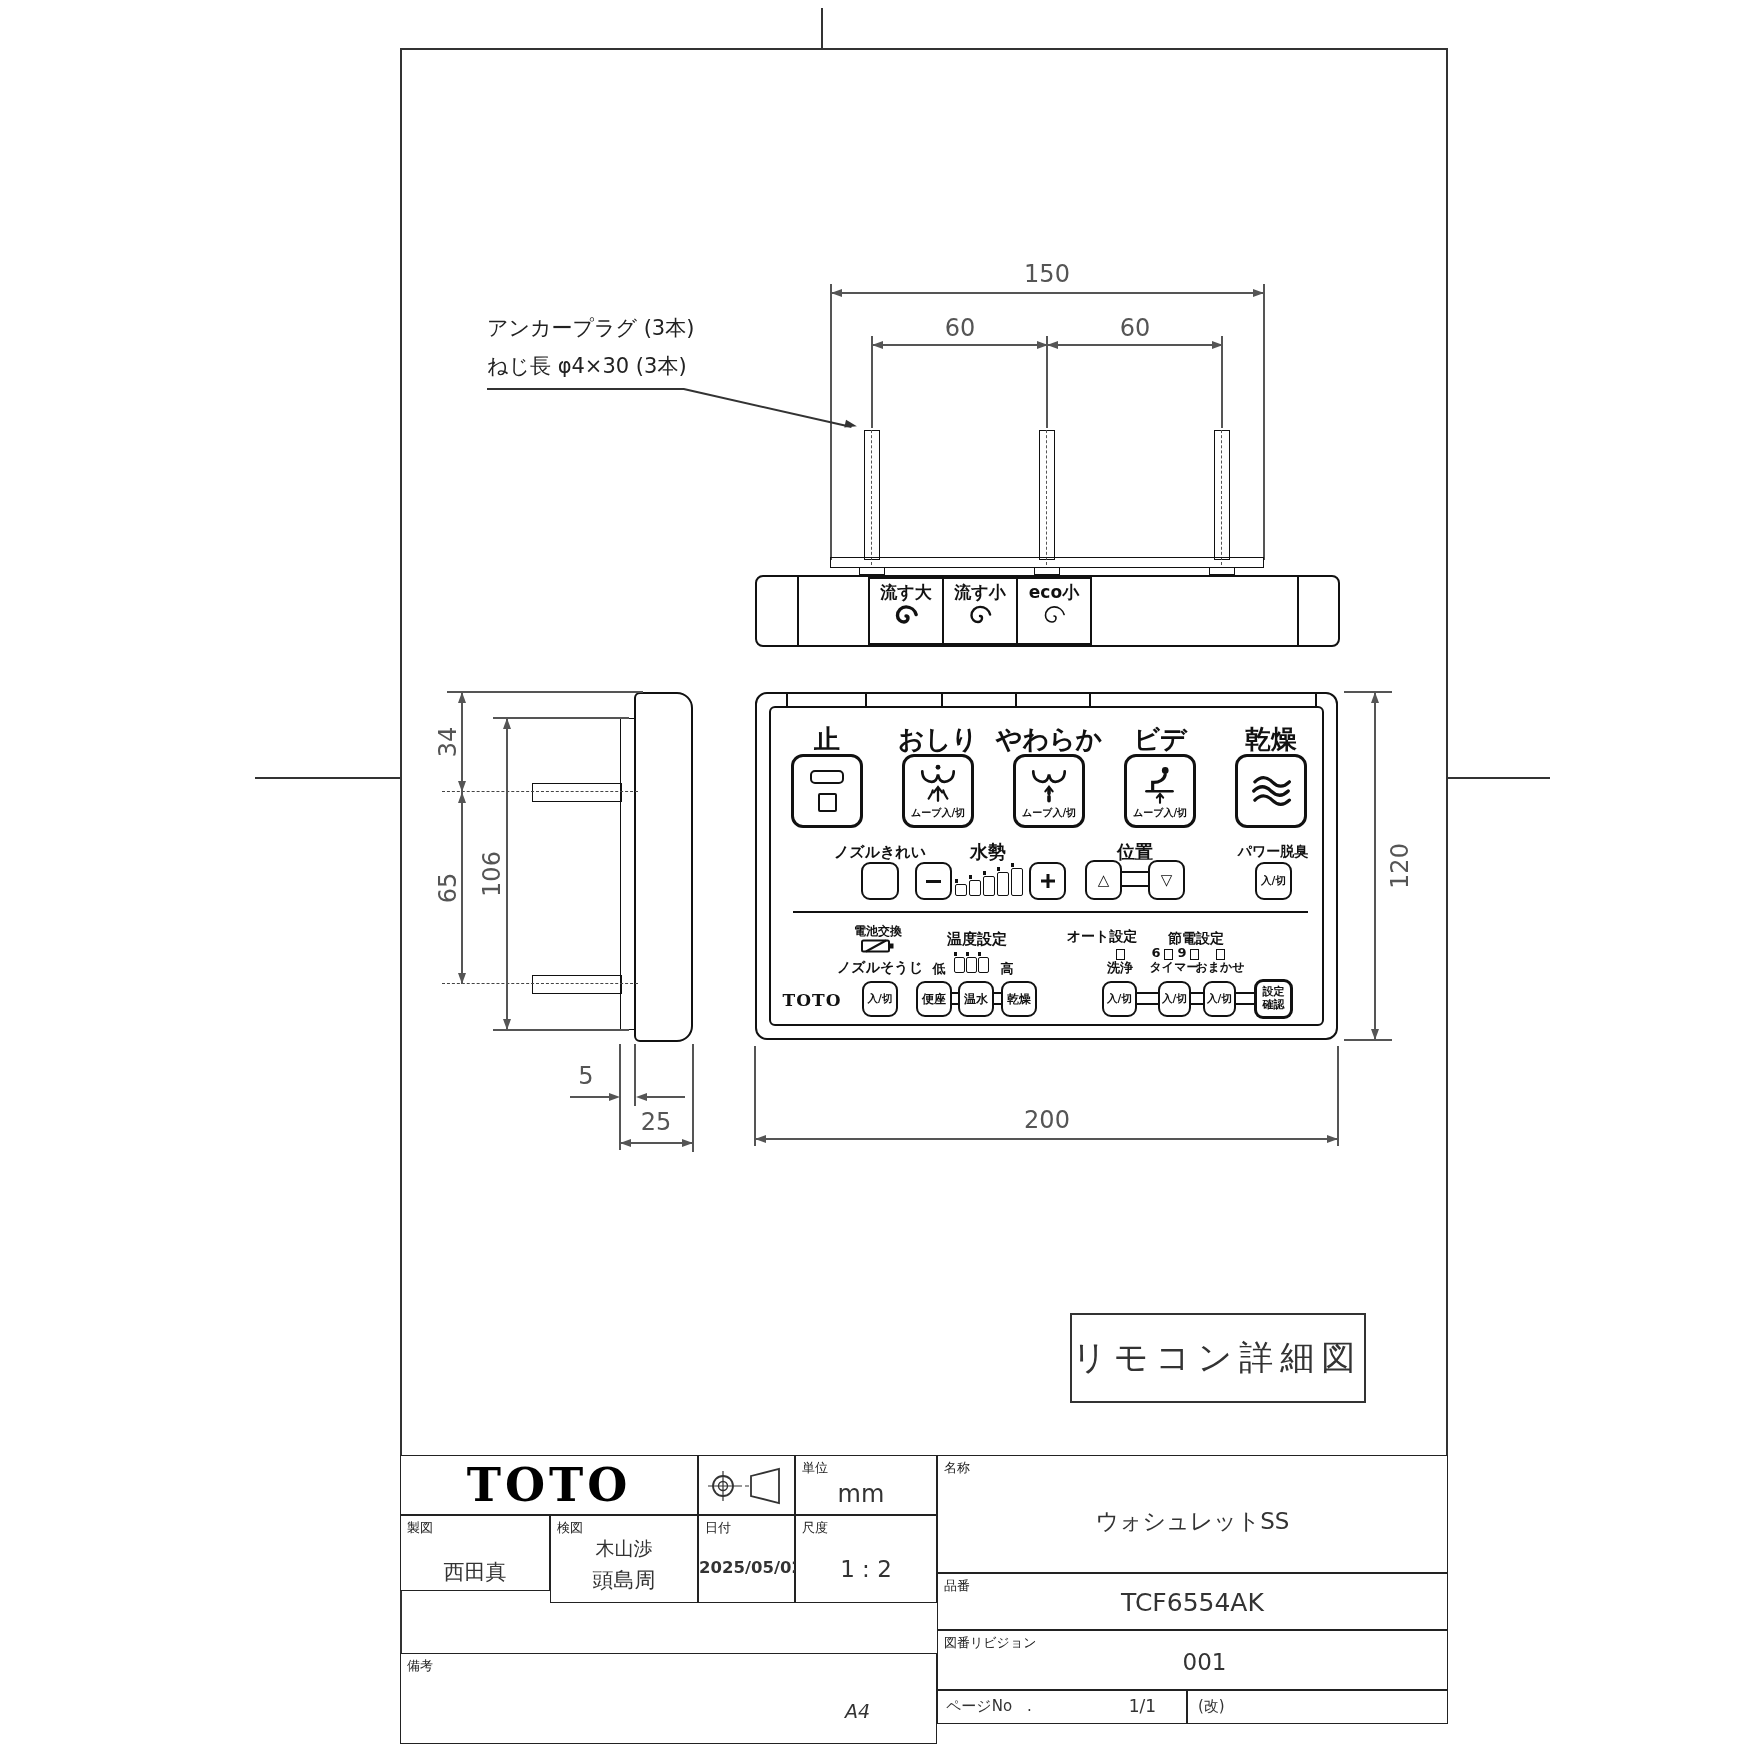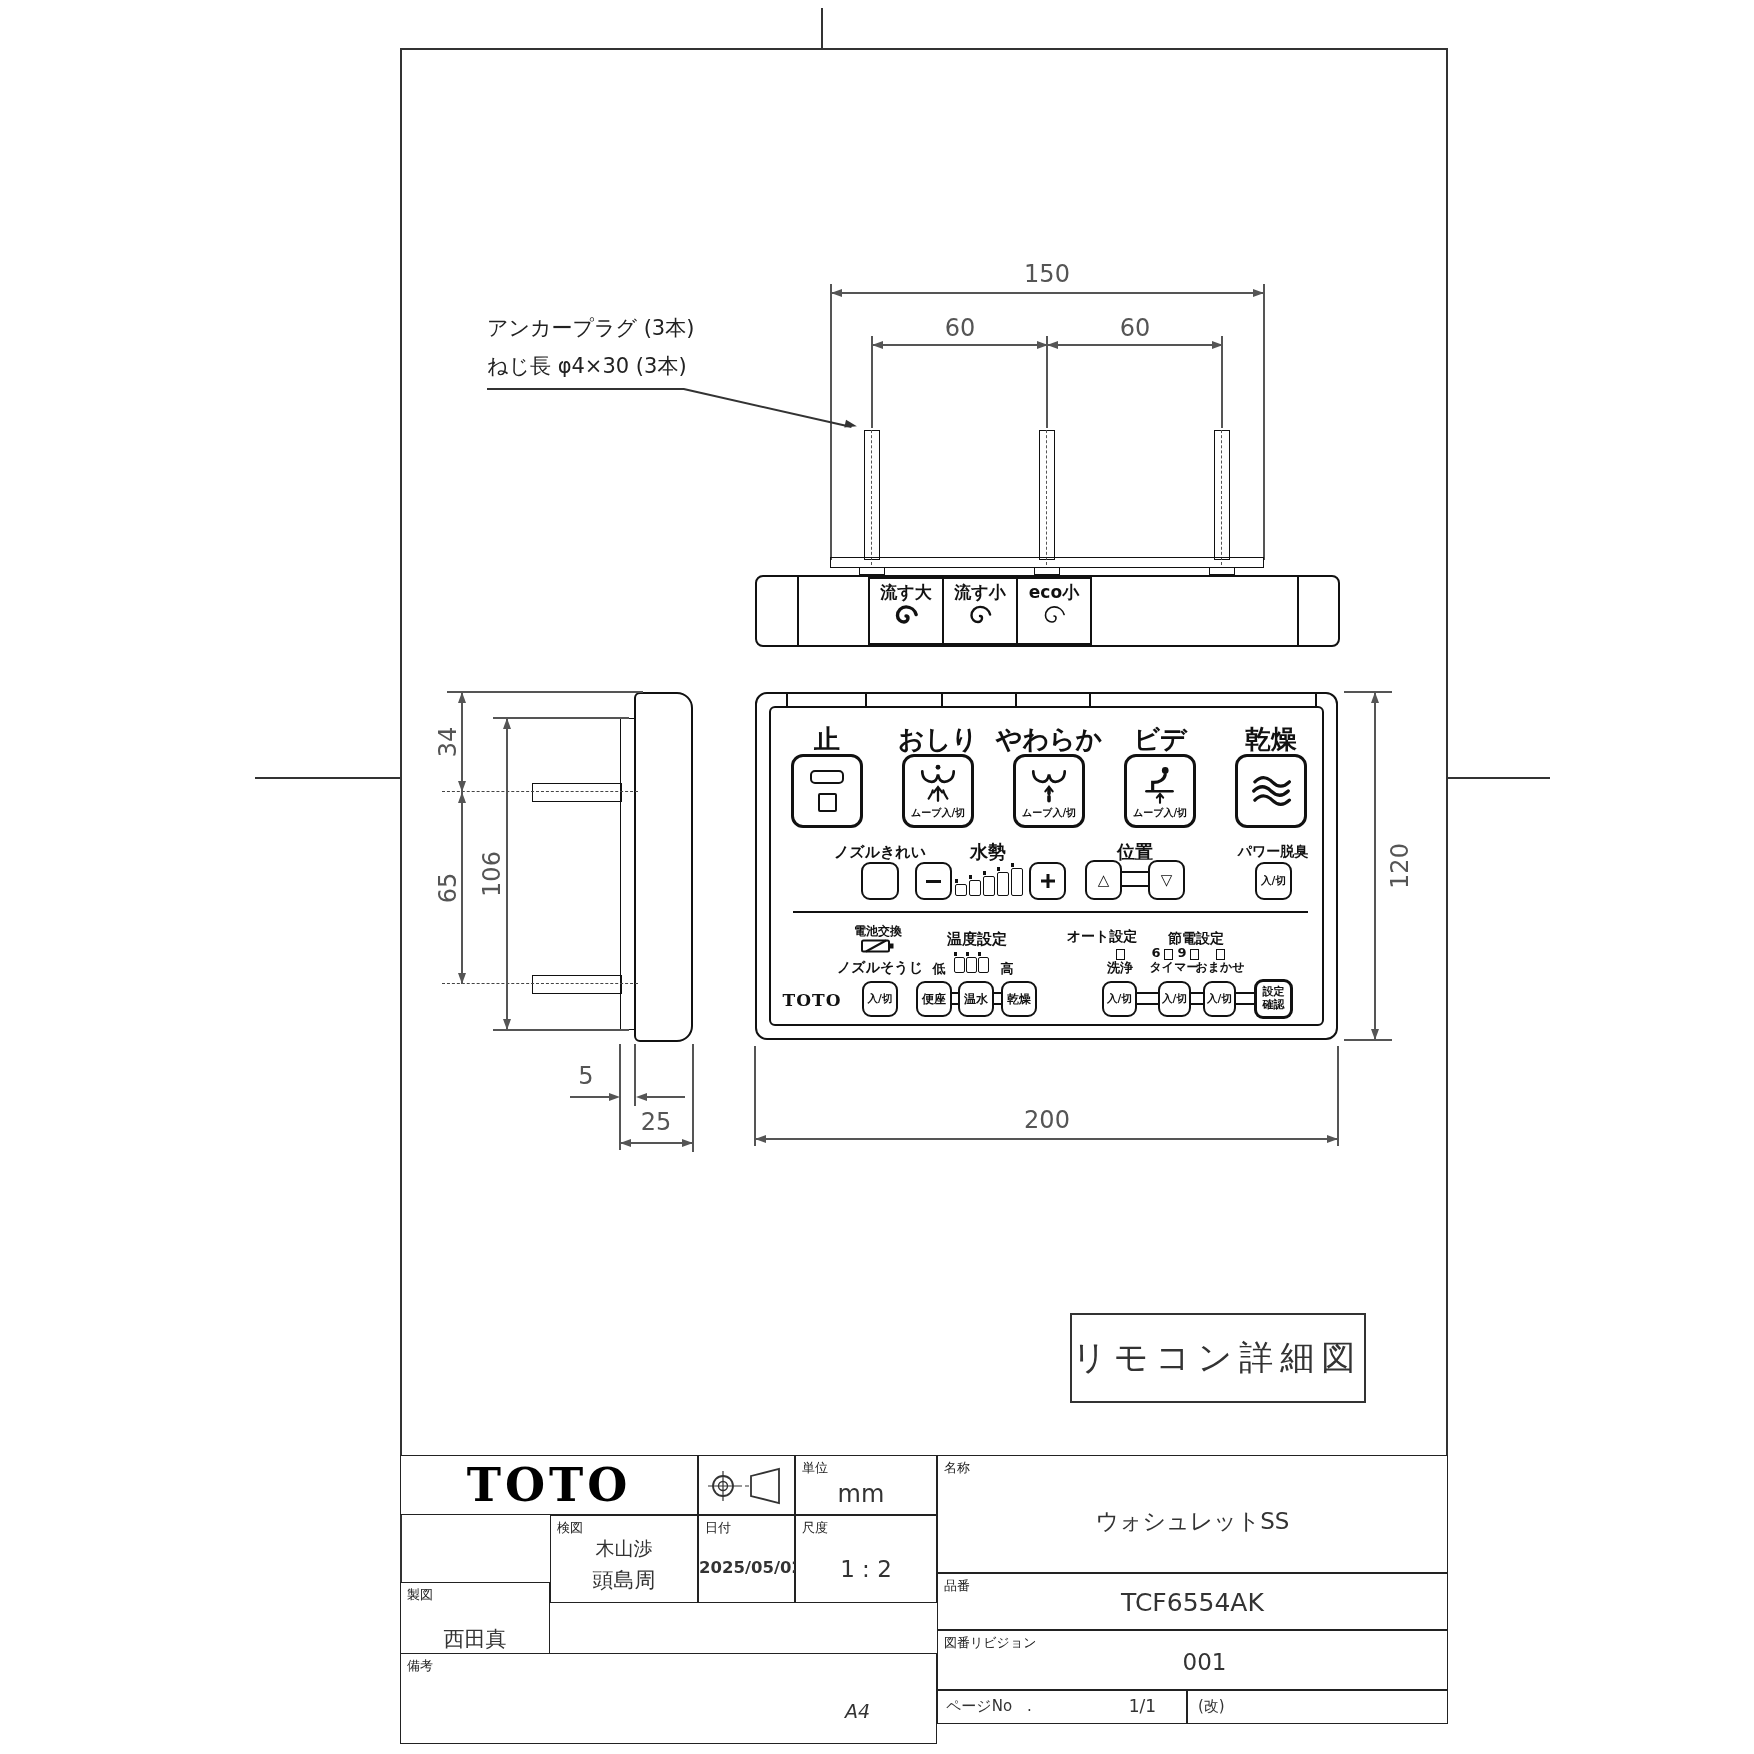--- a/index.html
+++ b/index.html
@@ -338,21 +338,21 @@
       <circle cx="18" cy="22" r="4.5" fill="none" stroke="#333" stroke-width="1.4"></circle>
       <path d="M3 22 H33 M18 7 V37" stroke="#333" stroke-width="1.2"></path>
       <path d="M33 22 H46" stroke="#333" stroke-width="1.2" stroke-dasharray="4 3"></path>
       <path d="M46 12 L74 5 L74 39 L46 32 Z" fill="none" stroke="#333" stroke-width="1.8"></path>
     </svg>
   </div>
   <div class="tb" style="left:795px;top:1455px;width:142px;height:60px;">
     <span class="cap">単位</span>
     <span class="tbval" style="left:0;right:10px;top:24px;font-size:24px;">mm</span>
   </div>
-  <div class="tb" style="left:400px;top:1582px;width:150px;height:95px;">
+  <div class="tb" style="left:400px;top:1515px;width:150px;height:76px;">
     <span class="cap">製図</span>
     <span class="tbval" style="left:0;width:100%;top:42px;font-size:21px;">西田真</span>
   </div>
   <div class="tb" style="left:550px;top:1515px;width:148px;height:88px;">
     <span class="cap">検図</span>
     <span class="tbval" style="left:0;width:100%;top:20px;font-size:19px;">木山渉</span>
     <span class="tbval" style="left:0;width:100%;top:50px;font-size:21px;">頭島周</span>
   </div>
   <div class="tb" style="left:698px;top:1515px;width:97px;height:88px;">
     <span class="cap">日付</span>

